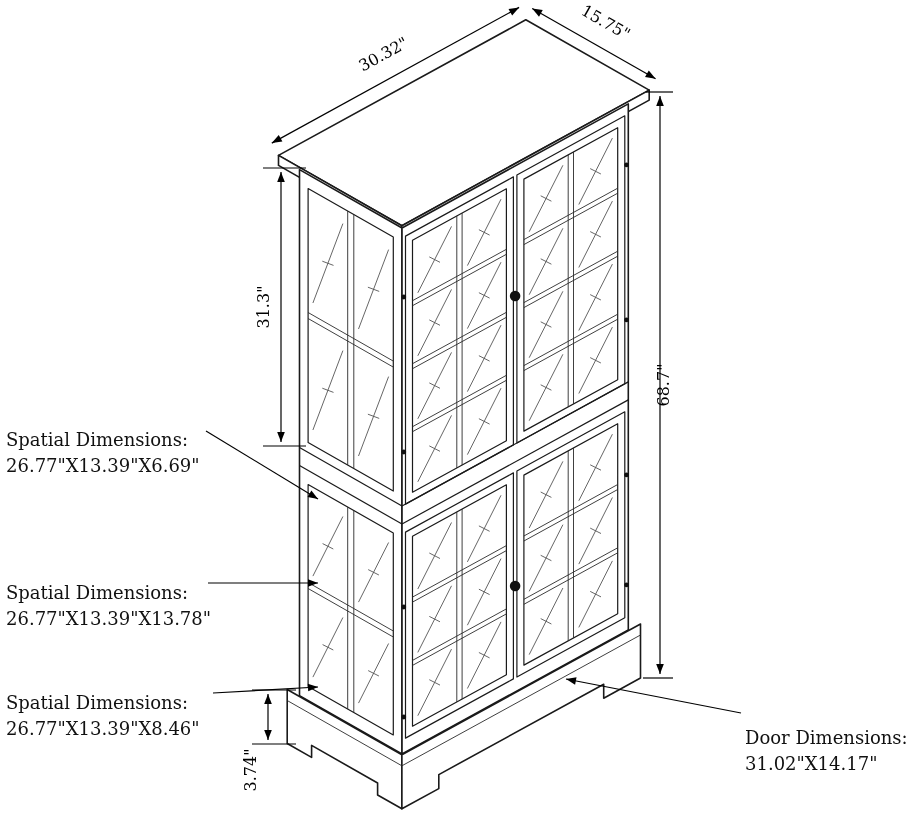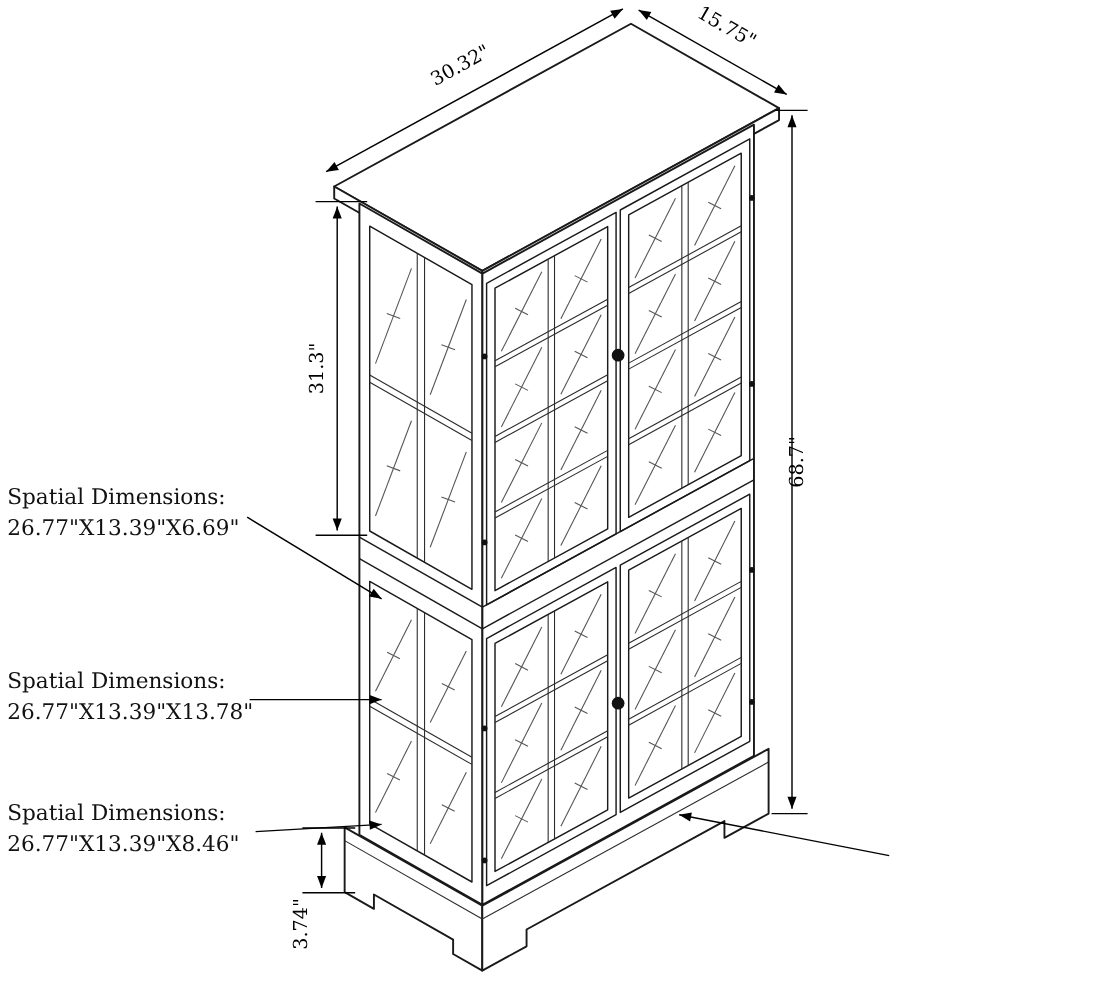--- a/index.html
+++ b/index.html
@@ -8,21 +8,21 @@
   svg{position:absolute;left:0;top:0;}
   .face{fill:#ffffff;stroke:#1a1a1a;stroke-width:1.6;stroke-linejoin:round;}
   .ln{fill:none;stroke:#1a1a1a;stroke-width:1.2;stroke-linejoin:round;}
   .thin{fill:none;stroke:#2a2a2a;stroke-width:0.9;}
   .shine{fill:none;stroke:#555;stroke-width:0.9;}
   .knob{fill:#111;stroke:none;}
   .dim{fill:none;stroke:#000;stroke-width:1.2;}
   .arrow2{marker-start:url(#ar);marker-end:url(#ar);}
   .arrow1{marker-end:url(#ar);}
   .dimtxt{font:16px "DejaVu Serif",serif;fill:#000;text-anchor:middle;}
-  .label{position:absolute;color:#111;font-size:18px;line-height:26px;white-space:nowrap;}
+  .label{position:absolute;color:#111;font-size:18px;line-height:26px;white-space:nowrap;margin-top:25px;}
 </style>
 </head>
 <body>
 
 <div id="stage">
   <svg width="923" height="827" viewBox="0 0 923 827">
     <defs>
       <marker id="ar" viewBox="0 0 10 10" refX="10" refY="5" markerUnits="userSpaceOnUse" markerWidth="14" markerHeight="10" orient="auto-start-reverse">
         <path d="M0,1.2 L10,5 L0,8.8 Z" fill="#000"></path>
       </marker>
@@ -218,13 +218,17 @@
     <div>26.77"X13.39"X6.69"</div>
   </div>
   <div class="label" style="left:6px;top:555px">
     <div>Spatial Dimensions:</div>
     <div>26.77"X13.39"X13.78"</div>
   </div>
   <div class="label" style="left:6px;top:665px">
     <div>Spatial Dimensions:</div>
     <div>26.77"X13.39"X8.46"</div>
   </div>
+  <div class="label" style="left:745px;top:700px">
+    <div>Door Dimensions:</div>
+    <div>31.02"X14.17"</div>
+  </div>
 </div>
 
 </body></html>

